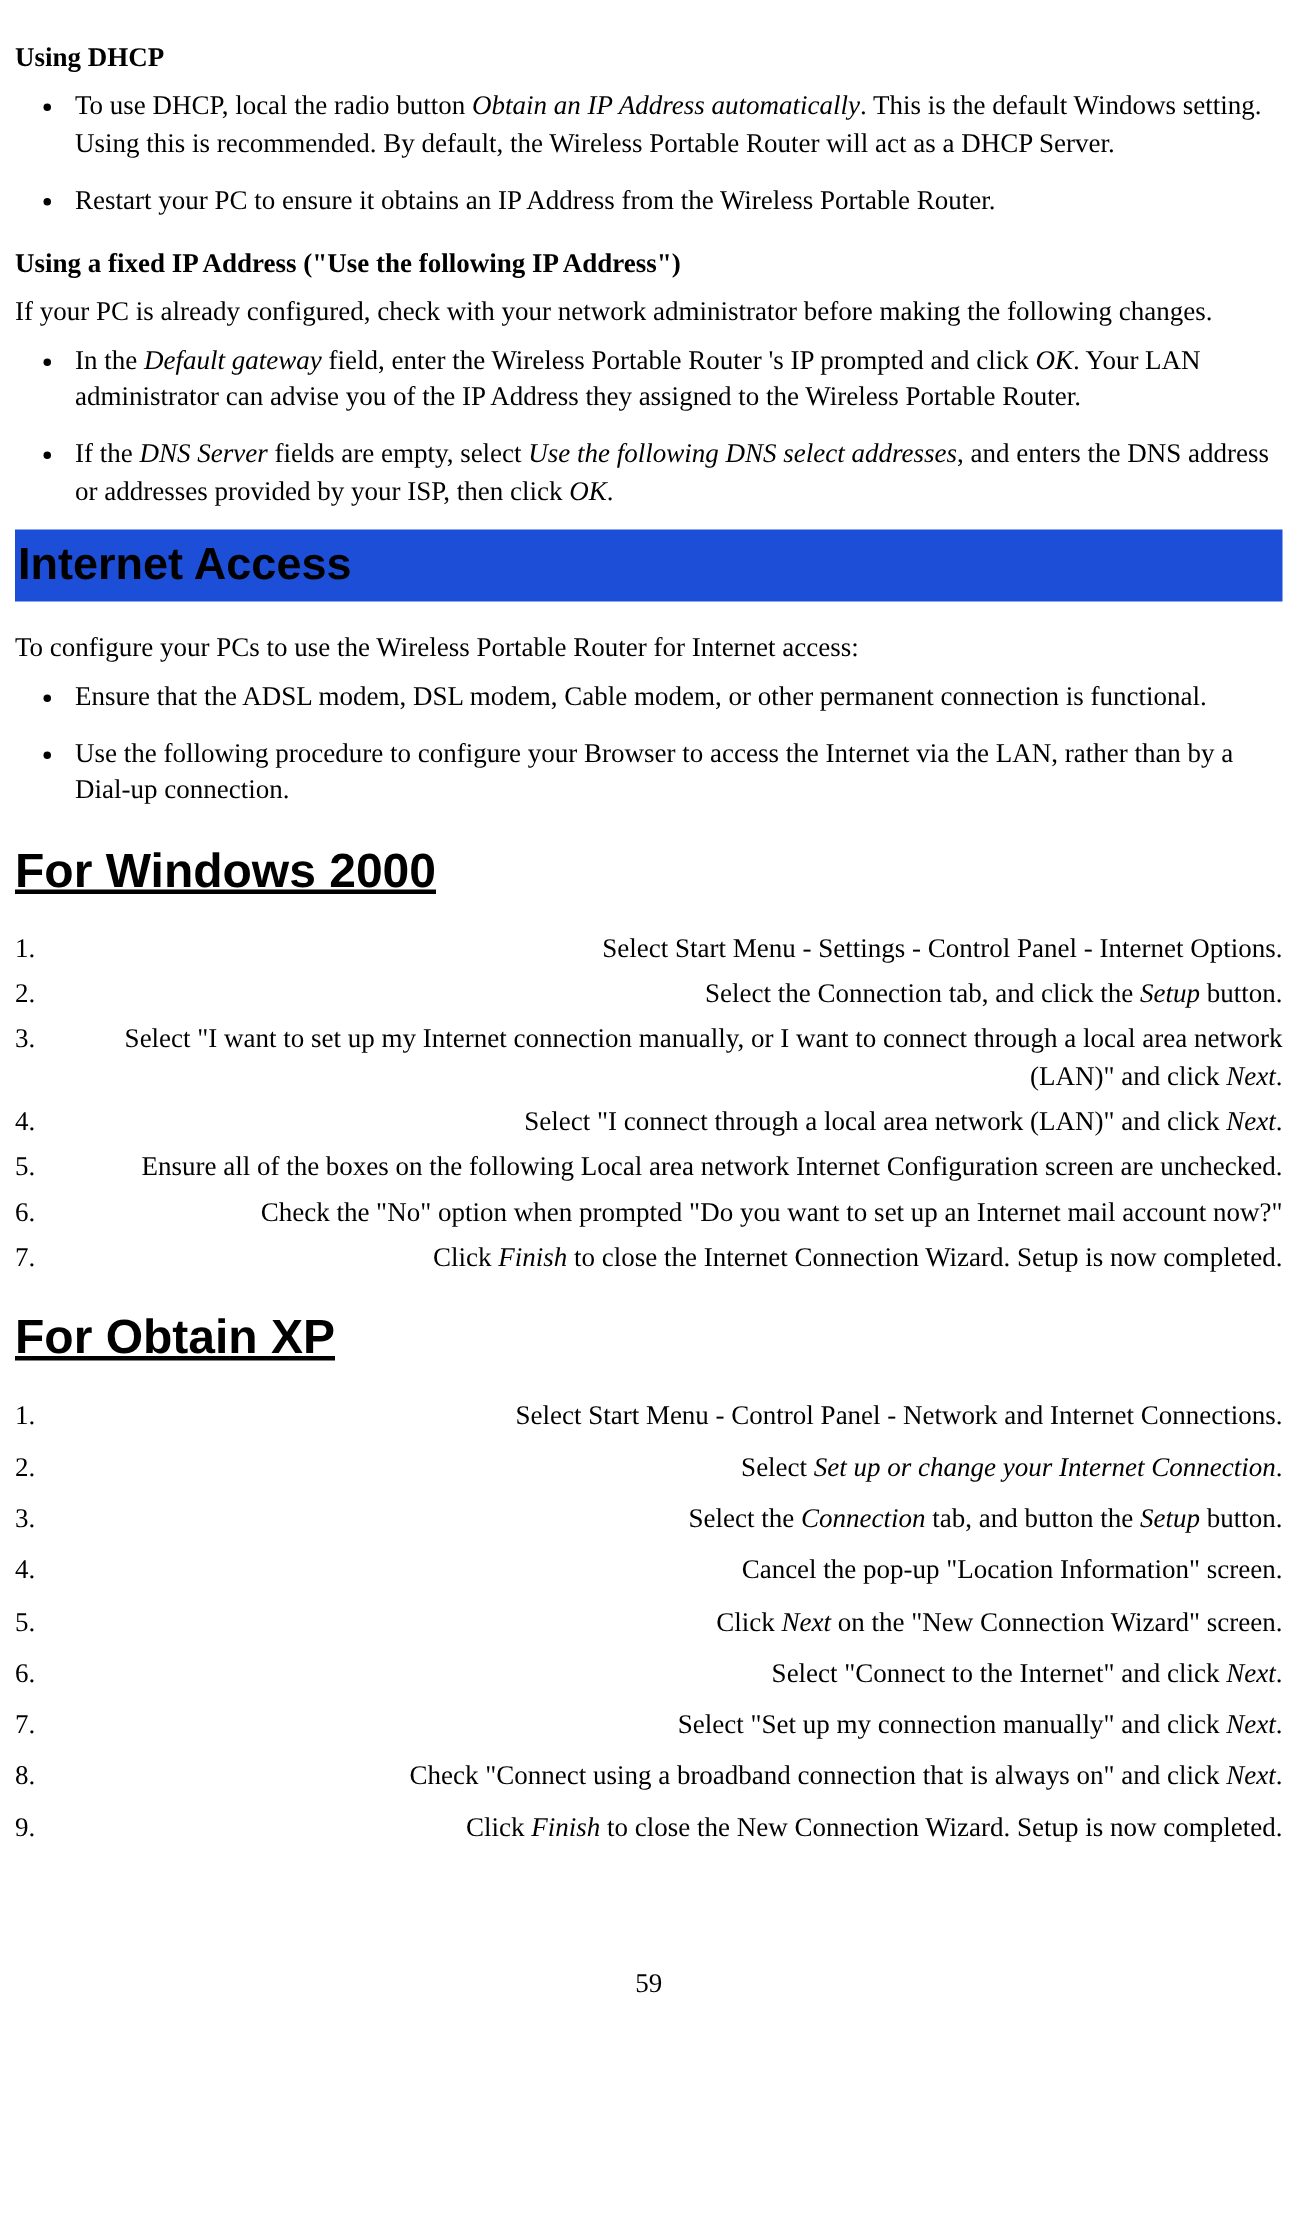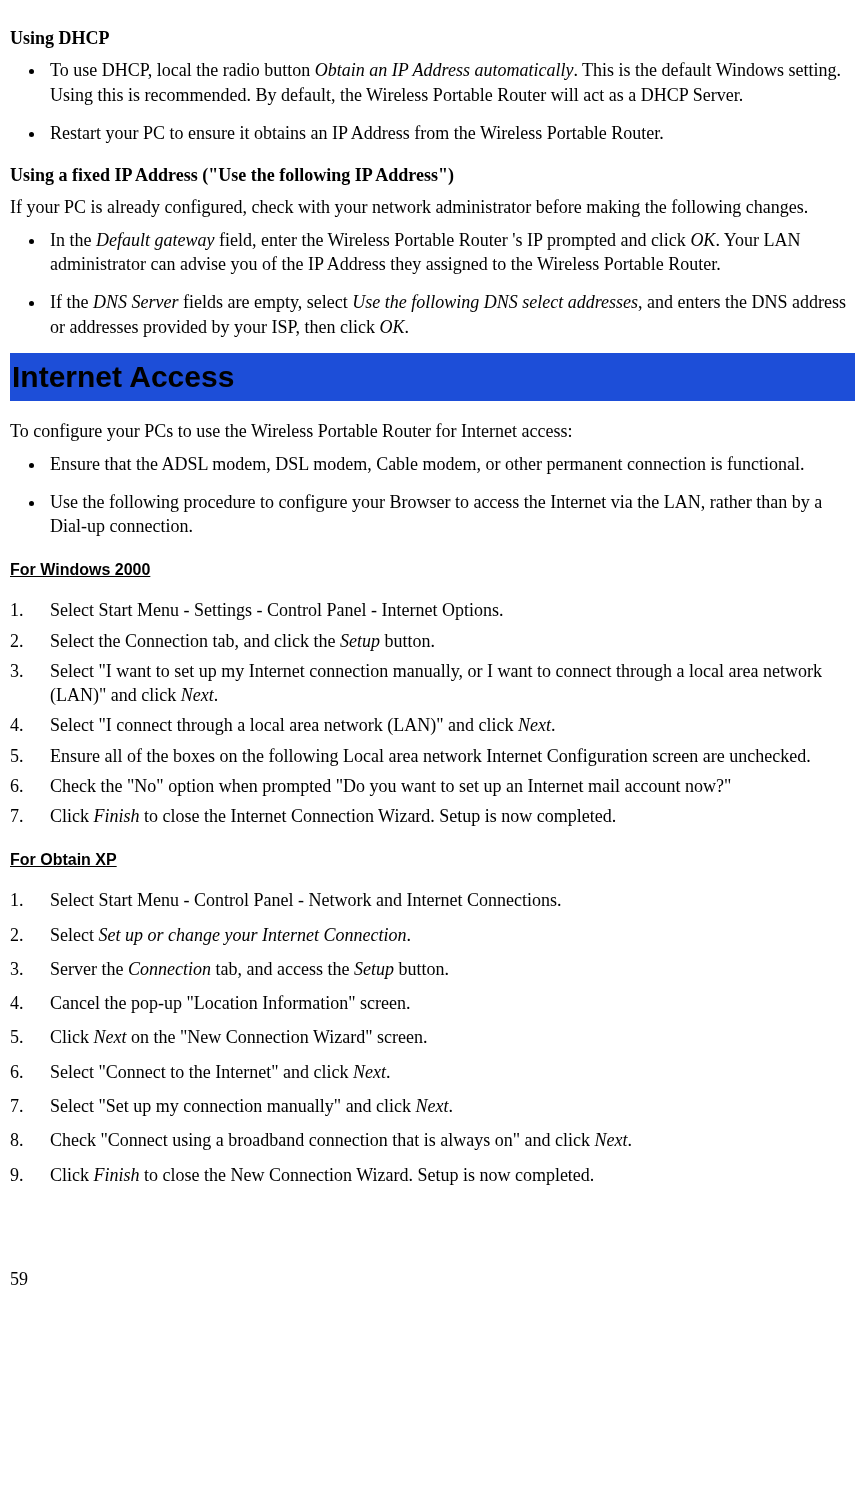--- a/index.html
+++ b/index.html
@@ -31,47 +31,48 @@
       background-color: #1d4ed8;
       font-family: Verdana, Geneva, sans-serif;
       font-weight: bold;
       font-size: 30px;
       padding: 4px 2px 4px 2px;
       margin: 14px 0 18px 0;
     }
     .subhead {
       font-family: Arial, Helvetica, sans-serif;
       font-weight: bold;
-      font-size: 16px;
+      font-size: 32px;
       text-decoration: underline;
       margin: 20px 0 18px 0;
     }
     ol.numbered {
       list-style: none;
       counter-reset: item;
       margin: 0 0 10px 0;
       padding-left: 0;
+      text-align: right;
     }
     ol.numbered > li {
       counter-increment: item;
       position: relative;
       padding-left: 40px;
       margin-bottom: 6px;
     }
     ol.numbered.spaced > li {
       margin-bottom: 10px;
     }
     ol.numbered > li::before {
       content: counter(item) ".";
       position: absolute;
       left: 0;
       top: 0;
     }
     .page-num {
-      text-align: left;
+      text-align: center;
       margin-top: 80px;
       font-size: 18px;
     }
     em { }
   </style>
 </head>
 <body>
 
 <div class="h4">Using DHCP</div>
 <ul class="bullets">
@@ -105,21 +106,21 @@
   <li><span>Select "I connect through a local area network (LAN)" and click </span><em>Next</em><span>.</span></li>
   <li><span>Ensure all of the boxes on the following Local area network Internet Configuration screen are unchecked.</span></li>
   <li><span>Check the "No" option when prompted "Do you want to set up an Internet mail account now?"</span></li>
   <li><span>Click </span><em>Finish</em><span> to close the Internet Connection Wizard. Setup is now completed.</span></li>
 </ol>
 
 <div class="subhead">For Obtain XP</div>
 <ol class="numbered spaced">
   <li><span>Select Start Menu - Control Panel - Network and Internet Connections.</span></li>
   <li><span>Select </span><em>Set up or change your Internet Connection</em><span>.</span></li>
-  <li><span>Server the </span><em>Connection</em><span> tab, and access the </span><em>Setup</em><span> button.</span></li>
+  <li><span>Select the </span><em>Connection</em><span> tab, and button the </span><em>Setup</em><span> button.</span></li>
   <li><span>Cancel the pop-up "Location Information" screen.</span></li>
   <li><span>Click </span><em>Next</em><span> on the "New Connection Wizard" screen.</span></li>
   <li><span>Select "Connect to the Internet" and click </span><em>Next</em><span>.</span></li>
   <li><span>Select "Set up my connection manually" and click </span><em>Next</em><span>.</span></li>
   <li><span>Check "Connect using a broadband connection that is always on" and click </span><em>Next</em><span>.</span></li>
   <li><span>Click </span><em>Finish</em><span> to close the New Connection Wizard. Setup is now completed.</span></li>
 </ol>
 
 <div class="page-num">59</div>
 

